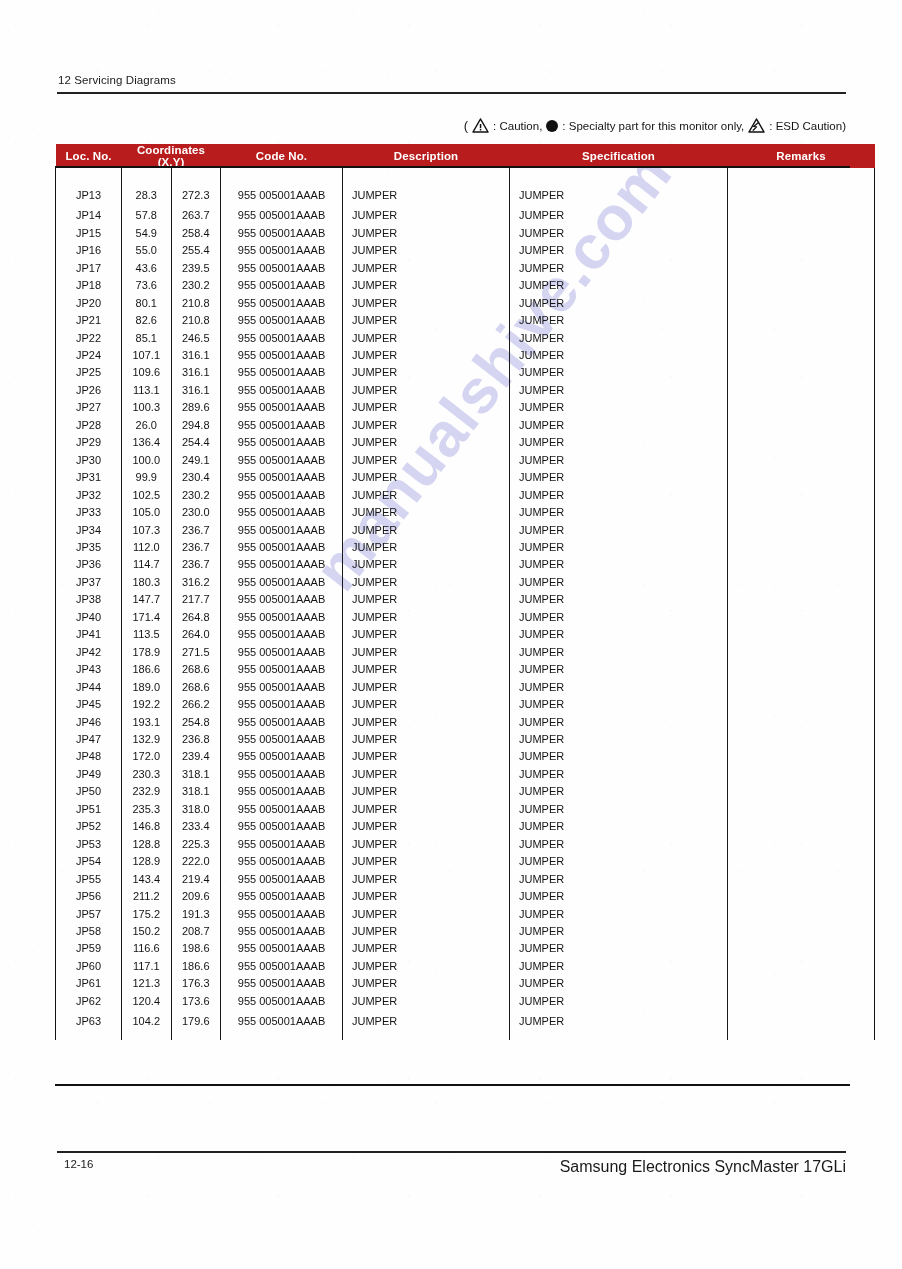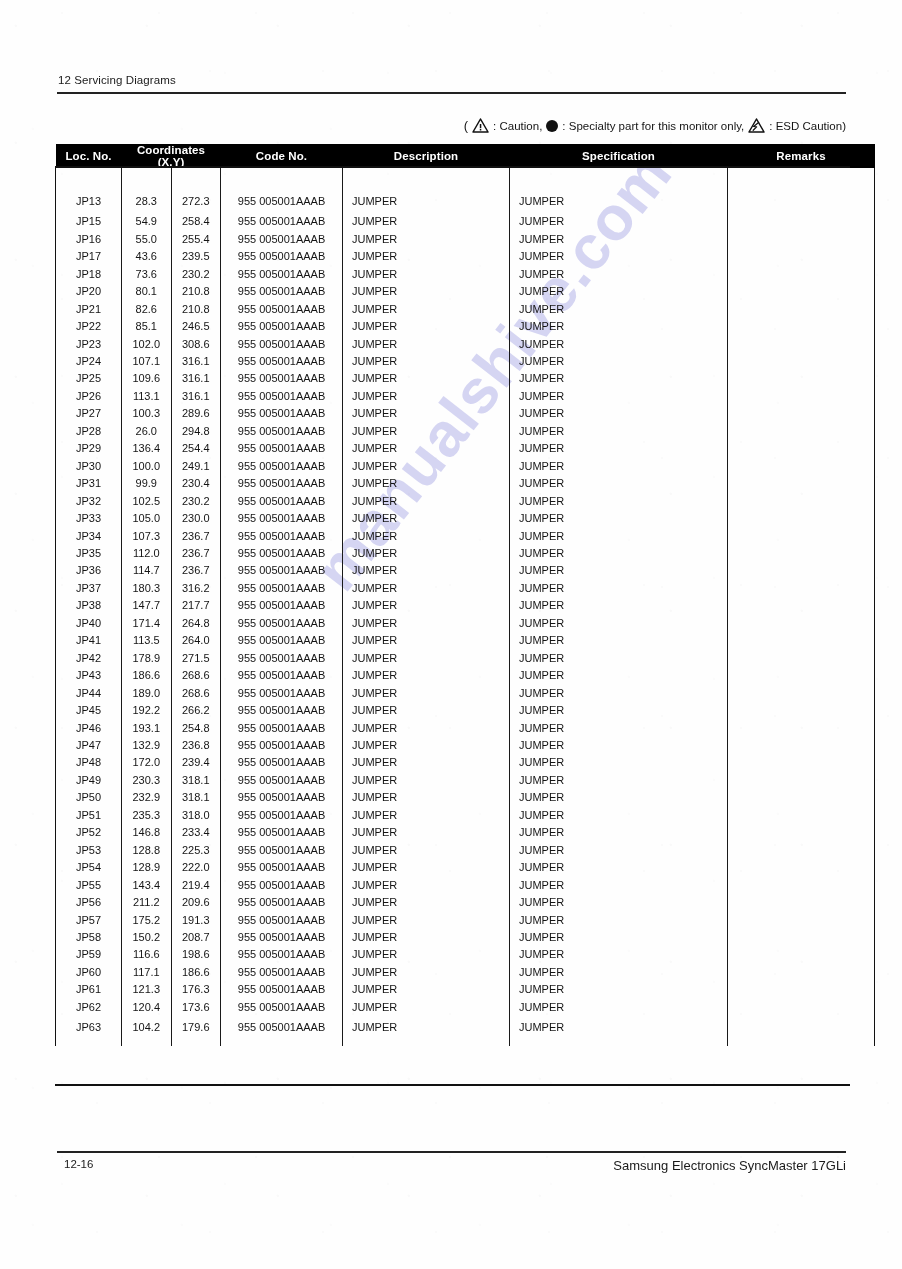--- a/index.html
+++ b/index.html
@@ -111,21 +111,21 @@
     width: 795px;
   }
   table.parts {
     border-collapse: collapse;
     width: 795px;
     table-layout: fixed;
     font-size: 11px;
     color: #141414;
   }
   table.parts thead th {
-    background: #000000;
+    background: #b91c1c;
     color: #ffffff;
     font-size: 11.5px;
     font-weight: 700;
     height: 22px;
     padding: 0 2px;
     letter-spacing: 0.1px;
     border: none;
     text-align: center;
     vertical-align: middle;
   }
@@ -133,21 +133,21 @@
     height: 17.45px;
     padding: 0 6px;
     border-left: 1.1px solid #1a1a1a;
     border-right: 1.1px solid #1a1a1a;
     border-top: none;
     border-bottom: none;
     line-height: 17.45px;
     white-space: nowrap;
     overflow: hidden;
   }
-  table.parts tbody tr:first-child td { padding-top: 22px; height: 23.4px; }
+  table.parts tbody tr:first-child td { padding-top: 16px; height: 23.4px; }
   table.parts tbody tr:last-child  td { padding-bottom: 6px; height: 23.4px; }
 
   
   .c-loc   { text-align: center; width: 62px; border-left: 1.6px solid #111 !important; }
   .c-x     { text-align: center; width: 48px; }
   .c-y     { text-align: center; width: 47px; }
   .c-code  { text-align: center; width: 118px; }
   .c-desc  { text-align: left;   width: 163px; padding-left: 9px !important; }
   .c-spec  { text-align: left;   width: 214px; padding-left: 9px !important; }
   .c-rmk   { text-align: left;   width: 143px; border-right: 1.6px solid #111 !important; }
@@ -183,21 +183,21 @@
     position: absolute;
     left: 64px;
     top: 1158px;
     font-size: 11.5px;
     color: #1a1a1a;
   }
   .footer-right {
     position: absolute;
     right: 56px;
     top: 1158px;
-    font-size: 13px;
+    font-size: 16px;
     color: #1a1a1a;
     white-space: nowrap;
   }
 </style>
 </head>
 <body>
 
 <div class="page">
 
   <div class="paper-noise"></div>
@@ -244,20 +244,29 @@
           <tr>
             <td class="c-loc">JP13</td>
             <td class="c-x">28.3</td>
             <td class="c-y">272.3</td>
             <td class="c-code">955 005001AAAB</td>
             <td class="c-desc">JUMPER</td>
             <td class="c-spec">JUMPER</td>
             <td class="c-rmk"></td>
           </tr>
           <tr>
+            <td class="c-loc">JP14</td>
+            <td class="c-x">57.8</td>
+            <td class="c-y">263.7</td>
+            <td class="c-code">955 005001AAAB</td>
+            <td class="c-desc">JUMPER</td>
+            <td class="c-spec">JUMPER</td>
+            <td class="c-rmk"></td>
+          </tr>
+          <tr>
             <td class="c-loc">JP15</td>
             <td class="c-x">54.9</td>
             <td class="c-y">258.4</td>
             <td class="c-code">955 005001AAAB</td>
             <td class="c-desc">JUMPER</td>
             <td class="c-spec">JUMPER</td>
             <td class="c-rmk"></td>
           </tr>
           <tr>
             <td class="c-loc">JP16</td>
@@ -301,29 +310,20 @@
             <td class="c-y">210.8</td>
             <td class="c-code">955 005001AAAB</td>
             <td class="c-desc">JUMPER</td>
             <td class="c-spec">JUMPER</td>
             <td class="c-rmk"></td>
           </tr>
           <tr>
             <td class="c-loc">JP22</td>
             <td class="c-x">85.1</td>
             <td class="c-y">246.5</td>
-            <td class="c-code">955 005001AAAB</td>
-            <td class="c-desc">JUMPER</td>
-            <td class="c-spec">JUMPER</td>
-            <td class="c-rmk"></td>
-          </tr>
-          <tr>
-            <td class="c-loc">JP23</td>
-            <td class="c-x">102.0</td>
-            <td class="c-y">308.6</td>
             <td class="c-code">955 005001AAAB</td>
             <td class="c-desc">JUMPER</td>
             <td class="c-spec">JUMPER</td>
             <td class="c-rmk"></td>
           </tr>
           <tr>
             <td class="c-loc">JP24</td>
             <td class="c-x">107.1</td>
             <td class="c-y">316.1</td>
             <td class="c-code">955 005001AAAB</td>

